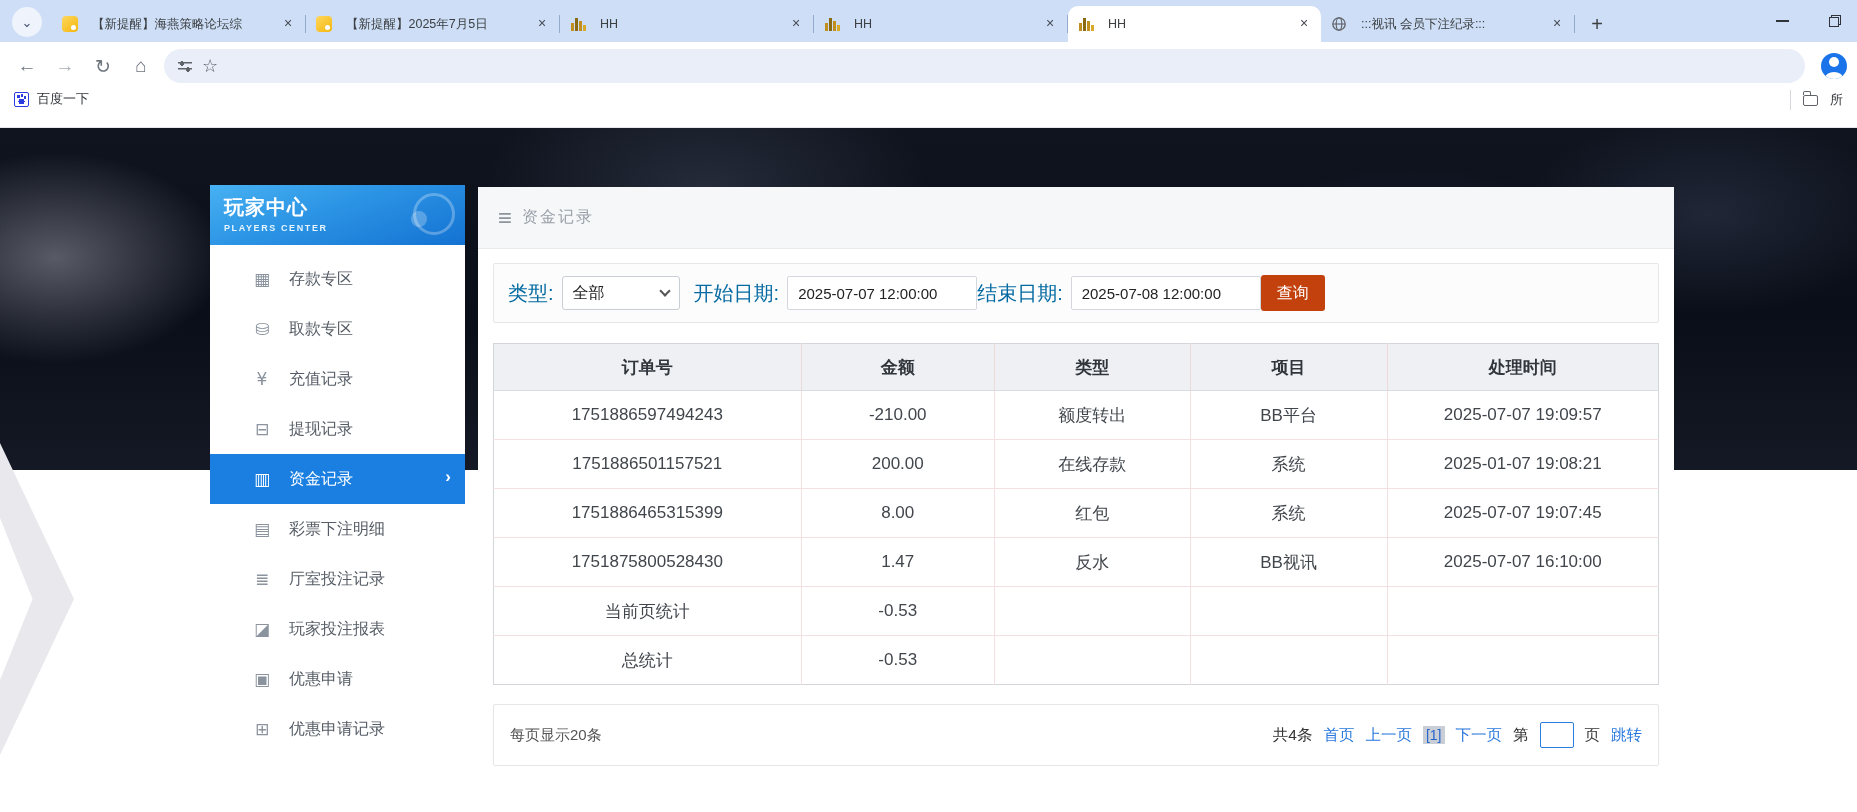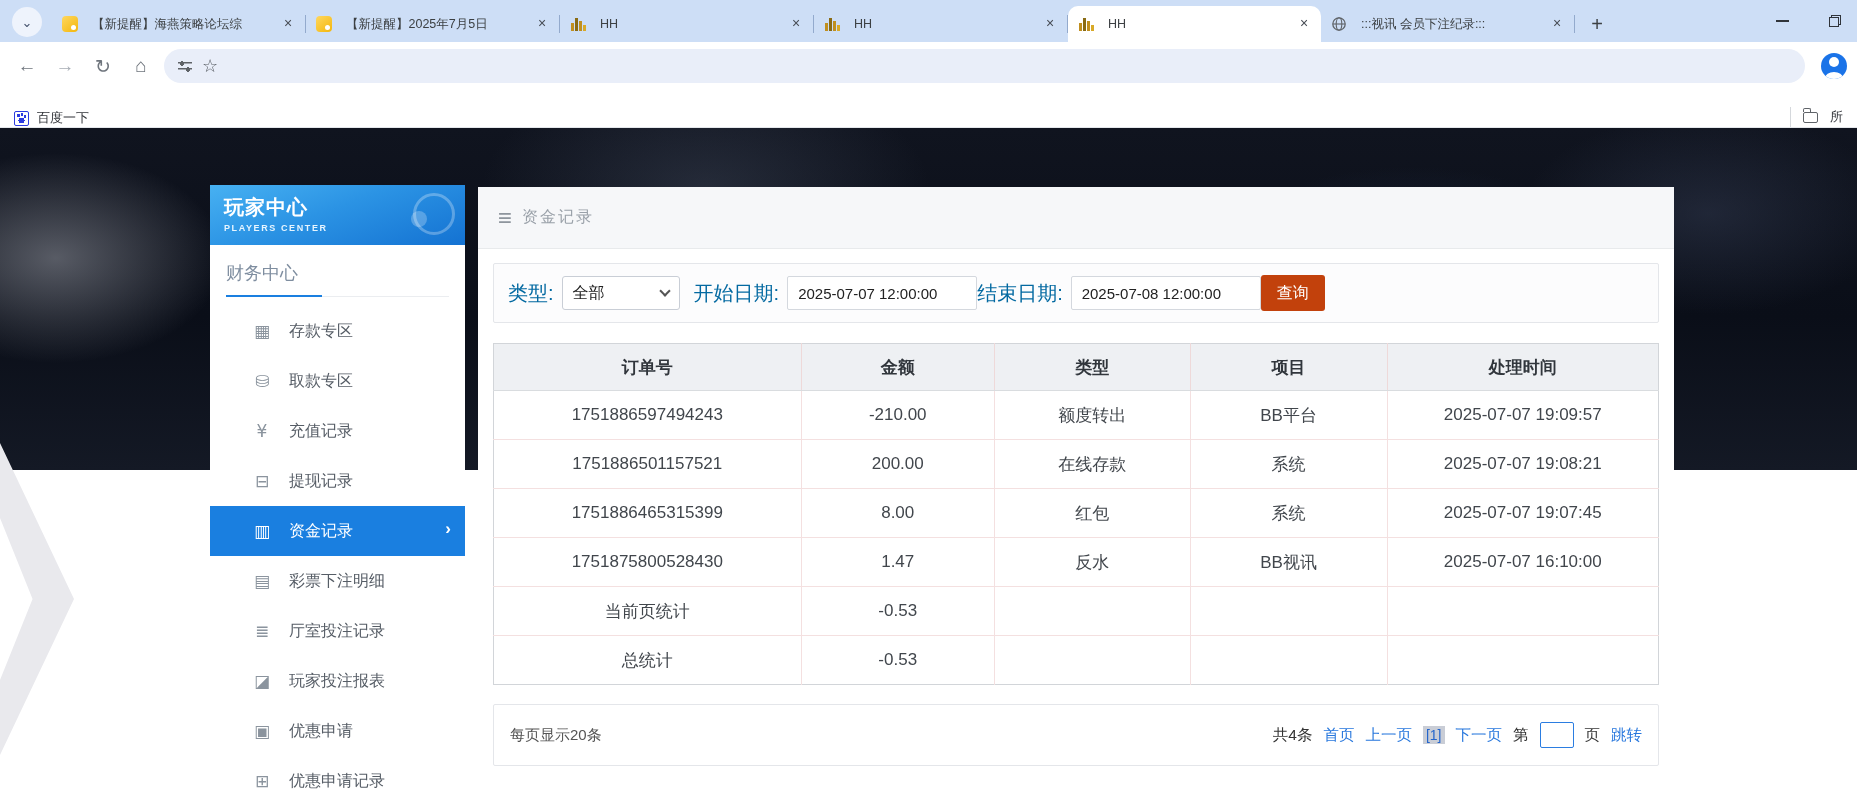--- a/index.html
+++ b/index.html
@@ -47,21 +47,21 @@
       radial-gradient(circle 2.4px at 10px 10.6px,#5f6368 98%,transparent),
       linear-gradient(#5f6368,#5f6368) 0 3.8px/14px 1.5px no-repeat,
       linear-gradient(#5f6368,#5f6368) 0 9.8px/14px 1.5px no-repeat; }
   .url-text { flex:1; font-size:15px; color:#24292f; overflow:hidden; white-space:nowrap; }
   .star-icon { font-size:18px; color:#565b62; flex:none; cursor:pointer; }
   .avatar { width:26px; height:26px; border-radius:50%; background:#1a73e8; position:relative;
     overflow:hidden; flex:none; margin:0 2px 0 6px; cursor:pointer; }
   .avatar::before { content:""; position:absolute; top:4px; left:8px; width:10px; height:10px; border-radius:50%; background:#fff; }
   .avatar::after  { content:""; position:absolute; bottom:-5px; left:4px; width:18px; height:12px; border-radius:50%; background:#fff; }
 
-  .bookmarks { height:38px; background:#fff; display:flex; align-items:flex-end; padding:0 14px;
+  .bookmarks { height:38px; background:#fff; display:flex; align-items:flex-start; padding:0 14px;
     border-bottom:1px solid #e4e7eb; }
   .bm-item { display:flex; align-items:center; gap:8px; font-size:13px; color:#303338; cursor:pointer; }
   .baidu-ico { width:15px; height:15px; border:1.5px solid #2c3ce0; border-radius:2px;
     background:
       radial-gradient(circle 1.5px at 3.5px 3.5px,#2c3ce0 98%,transparent),
       radial-gradient(circle 1.5px at 7px 2.8px,#2c3ce0 98%,transparent),
       radial-gradient(circle 1.5px at 10px 4.5px,#2c3ce0 98%,transparent),
       radial-gradient(ellipse 3.2px 2.8px at 6.5px 8.5px,#2c3ce0 98%,transparent); }
   .bm-right { margin-left:auto; display:flex; align-items:center; gap:12px; overflow:hidden; }
   .bm-vdiv { width:1px; height:20px; background:#d5d8dc; }
@@ -252,23 +252,20 @@
 
   <div class="page">
     <div class="hero"></div>
     <div class="chev-mark"></div>
 
     <div class="sidebar">
       <div class="sb-header">
         <div class="sb-title">玩家中心</div>
         <div class="sb-sub">PLAYERS CENTER</div>
       </div>
-      <div class="sb-section">
-        <div class="sb-section-title">财务中心</div>
-      </div>
       <div class="sb-menu">
         <div class="sb-item">
           <span class="ic">▦</span>
           <span>存款专区</span>
         </div>
         <div class="sb-item">
           <span class="ic">⛁</span>
           <span>取款专区</span>
         </div>
         <div class="sb-item">
@@ -351,21 +348,21 @@
               <td>-210.00</td>
               <td>额度转出</td>
               <td>BB平台</td>
               <td>2025-07-07 19:09:57</td>
             </tr>
             <tr>
               <td>1751886501157521</td>
               <td>200.00</td>
               <td>在线存款</td>
               <td>系统</td>
-              <td>2025-07-07 19:08:21</td>
+              <td>2025-01-07 19:08:21</td>
             </tr>
             <tr>
               <td>1751886465315399</td>
               <td>8.00</td>
               <td>红包</td>
               <td>系统</td>
               <td>2025-07-07 19:07:45</td>
             </tr>
             <tr>
               <td>1751875800528430</td>

